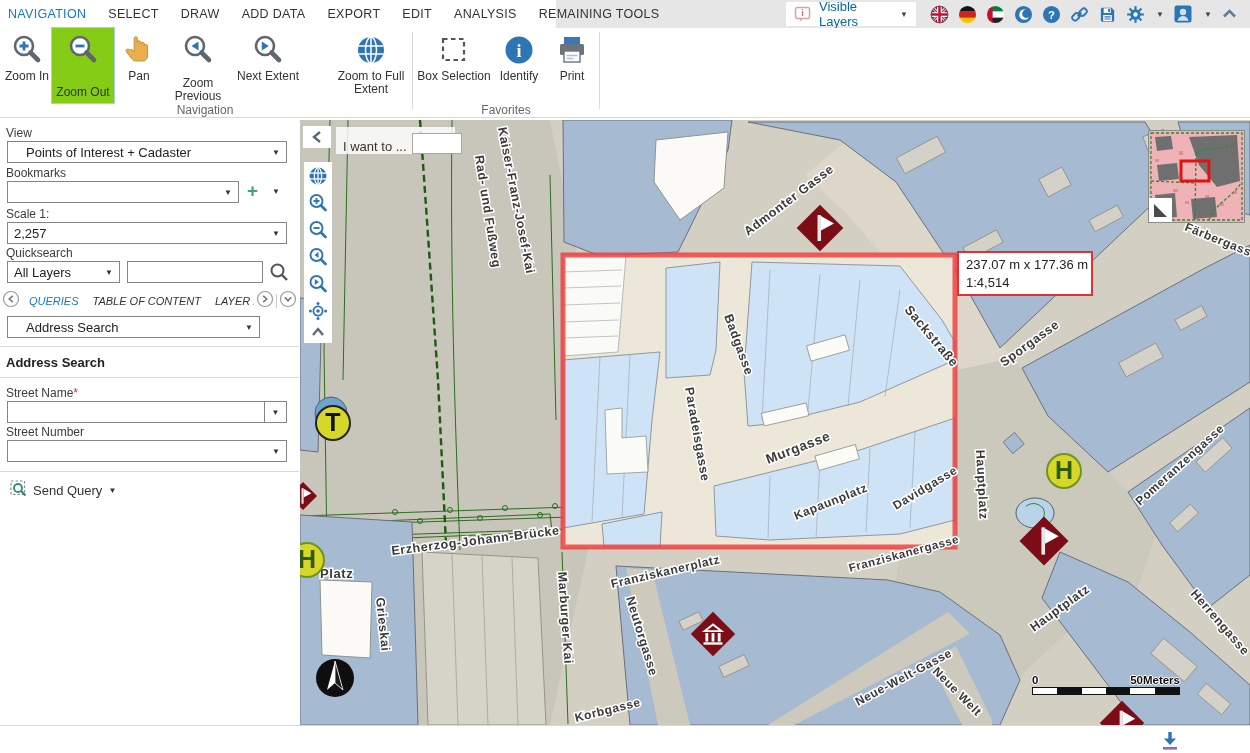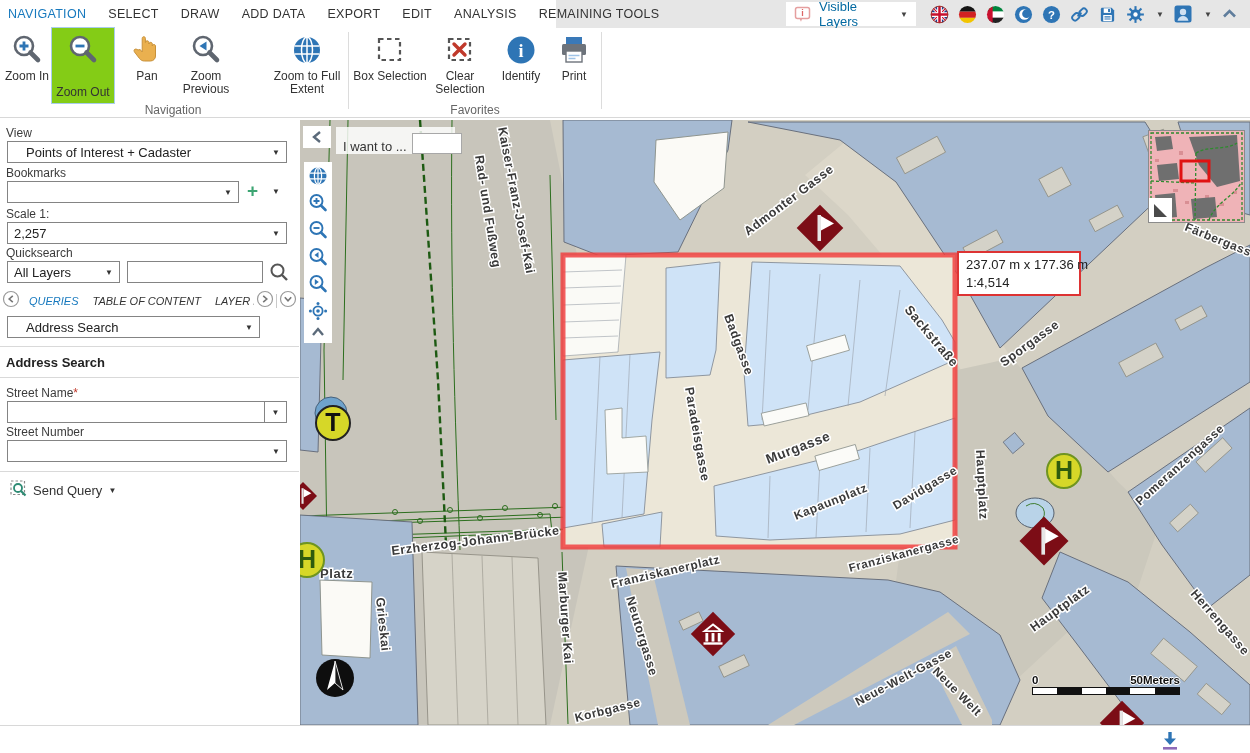--- a/index.html
+++ b/index.html
@@ -61,21 +61,21 @@
     display:flex; align-items:center; justify-content:center; cursor:pointer; z-index:5; }
   #i-want-to { position:absolute; left:336px; top:127px; width:119px; height:27px;
     background:rgba(255,255,255,.82); display:flex; align-items:flex-end; padding:0 4px 0 7px; z-index:4; }
   #i-want-to .lbl { font-size:13px; color:#333; white-space:nowrap; }
   #i-want-to input { width:50px; height:21px; border:1px solid #a8a8a8; margin-left:5px; }
   #map-toolbar { position:absolute; left:304px; top:162px; width:28px; background:#fff; z-index:5;
     display:flex; flex-direction:column; align-items:center; padding:4px 0; gap:7px; }
   #map-toolbar-collapse { position:absolute; left:304px; top:320px; width:28px; height:23px; background:#fff;
     display:flex; align-items:center; justify-content:center; z-index:5; cursor:pointer; }
   .mt-icon { cursor:pointer; display:flex; }
-  #dim-tooltip { position:absolute; left:957px; top:251px; width:124px; height:45px; background:#fff;
+  #dim-tooltip { position:absolute; left:957px; top:251px; width:136px; height:45px; background:#fff;
     border:2px solid #dd3333; z-index:6; padding:3px 7px; }
   #dim-tooltip div { font-size:13px; color:#222; line-height:18px; white-space:nowrap; }
   #overview { position:absolute; left:1148px; top:130px; width:97px; height:93px; z-index:6;
     border:1px solid #8b8b8b; background:#efb3b7; cursor:pointer; }
   #north-arrow { position:absolute; left:313px; top:656px; z-index:5; }
   #scalebar { position:absolute; left:1032px; top:674px; z-index:5; width:148px; }
   #scalebar .labels { display:flex; justify-content:space-between; font-size:11.5px; font-weight:bold; color:#111;
     text-shadow:-1px 0 #fff,1px 0 #fff,0 -1px #fff,0 1px #fff; margin-bottom:1px; }
   #scalebar .bar { display:flex; height:8px; border:1.5px solid #111; background:#fff; }
   #scalebar .seg { flex:1; }
@@ -232,37 +232,47 @@
         <div class="ribbon-btn active" style="width: 62px;">
           <span class="icon">
             <svg width="34" height="34" viewBox="0 0 34 34">
               <circle cx="14" cy="13" r="9" fill="#fff" stroke="#5f6670" stroke-width="2.6"></circle>
               <line x1="20.5" y1="19.5" x2="28" y2="27" stroke="#5f6670" stroke-width="4.6" stroke-linecap="round"></line>
               <path d="M9.5 13h9" stroke="#2e75b5" stroke-width="2.8"></path>
             </svg>
           </span>
           <div class="lbl">Zoom Out</div>
         </div>
-        <div class="ribbon-btn" style="width: 50px; margin-left: 8px;">
+        <div class="ribbon-btn" style="width: 50px;">
           <span class="icon">
             <svg width="34" height="34" viewBox="0 0 34 34">
               <path d="M8 17c-2.5-2-5-.5-3.5 2l5 6.5c1.2 1.6 2.8 2.5 5 2.5h6c2.8 0 5-2.2 5-5V13c0-2-3-2-3.2 0v-2c0-2.2-3.2-2.2-3.4 0v-1.5c0-2.2-3.4-2.2-3.5 0V5.5c0-2.4-3.2-2.4-3.2 0V19l-2-2.5z" fill="#eab04f" stroke="#c8913a" stroke-width="1"></path>
             </svg>
           </span>
           <div class="lbl">Pan</div>
         </div>
-        <div class="ribbon-btn" style="width: 68px;">
+        <div class="ribbon-btn" style="width: 68px; gap: 7px;">
           <span class="icon">
             <svg width="34" height="34" viewBox="0 0 34 34">
               <circle cx="14" cy="13" r="9" fill="#fff" stroke="#5f6670" stroke-width="2.6"></circle>
               <line x1="20.5" y1="19.5" x2="28" y2="27" stroke="#5f6670" stroke-width="4.6" stroke-linecap="round"></line>
               <path d="M17.5 8.5L10.5 13l7 4.5z" fill="#2e75b5"></path>
             </svg>
           </span>
           <div class="lbl">Zoom Previous</div>
+        </div>
+        <div class="ribbon-btn" style="width: 72px;">
+          <span class="icon">
+            <svg width="34" height="34" viewBox="0 0 34 34">
+              <circle cx="14" cy="13" r="9" fill="#fff" stroke="#5f6670" stroke-width="2.6"></circle>
+              <line x1="20.5" y1="19.5" x2="28" y2="27" stroke="#5f6670" stroke-width="4.6" stroke-linecap="round"></line>
+              <path d="M10.8 8.5l7 4.5-7 4.5z" fill="#2e75b5"></path>
+            </svg>
+          </span>
+          <div class="lbl">Next Extent</div>
         </div>
         <div class="ribbon-btn" style="width: 78px; margin-left: 28px;">
           <span class="icon">
             <svg width="34" height="34" viewBox="0 0 34 34">
               <circle cx="17" cy="17" r="13" fill="#2e75b5"></circle>
               <ellipse cx="17" cy="17" rx="5.5" ry="13" fill="none" stroke="#fff" stroke-width="1.5"></ellipse>
               <path d="M4.5 13h25M4.5 21h25M17 4v26" stroke="#fff" stroke-width="1.5" fill="none"></path>
             </svg>
           </span>
           <div class="lbl">Zoom to Full Extent</div>
@@ -273,29 +283,20 @@
     <div class="ribbon-sep"></div>
     <div class="ribbon-group">
       <div class="ribbon-buttons">
         <div class="ribbon-btn" style="width: 74px;">
           <span class="icon">
             <svg width="34" height="34" viewBox="0 0 34 34">
               <rect x="6" y="6" width="21" height="21" fill="none" stroke="#555" stroke-width="2.2" stroke-dasharray="4.5 3.5"></rect>
             </svg>
           </span>
           <div class="lbl">Box Selection</div>
-        </div>
-        <div class="ribbon-btn" style="width: 66px;">
-          <span class="icon">
-            <svg width="34" height="34" viewBox="0 0 34 34">
-              <rect x="6" y="6" width="21" height="21" fill="none" stroke="#555" stroke-width="2.2" stroke-dasharray="4.5 3.5"></rect>
-              <path d="M11 11l11 11M22 11L11 22" stroke="#c0392b" stroke-width="3.4" stroke-linecap="round"></path>
-            </svg>
-          </span>
-          <div class="lbl">Clear Selection</div>
         </div>
         <div class="ribbon-btn" style="width: 56px;">
           <span class="icon">
             <svg width="34" height="34" viewBox="0 0 34 34">
               <circle cx="17" cy="17" r="13.5" fill="#2e75b5"></circle>
               <text x="17" y="23.5" font-size="18" font-weight="bold" fill="#fff" text-anchor="middle" font-family="Liberation Serif,serif">i</text>
             </svg>
           </span>
           <div class="lbl">Identify</div>
         </div>

